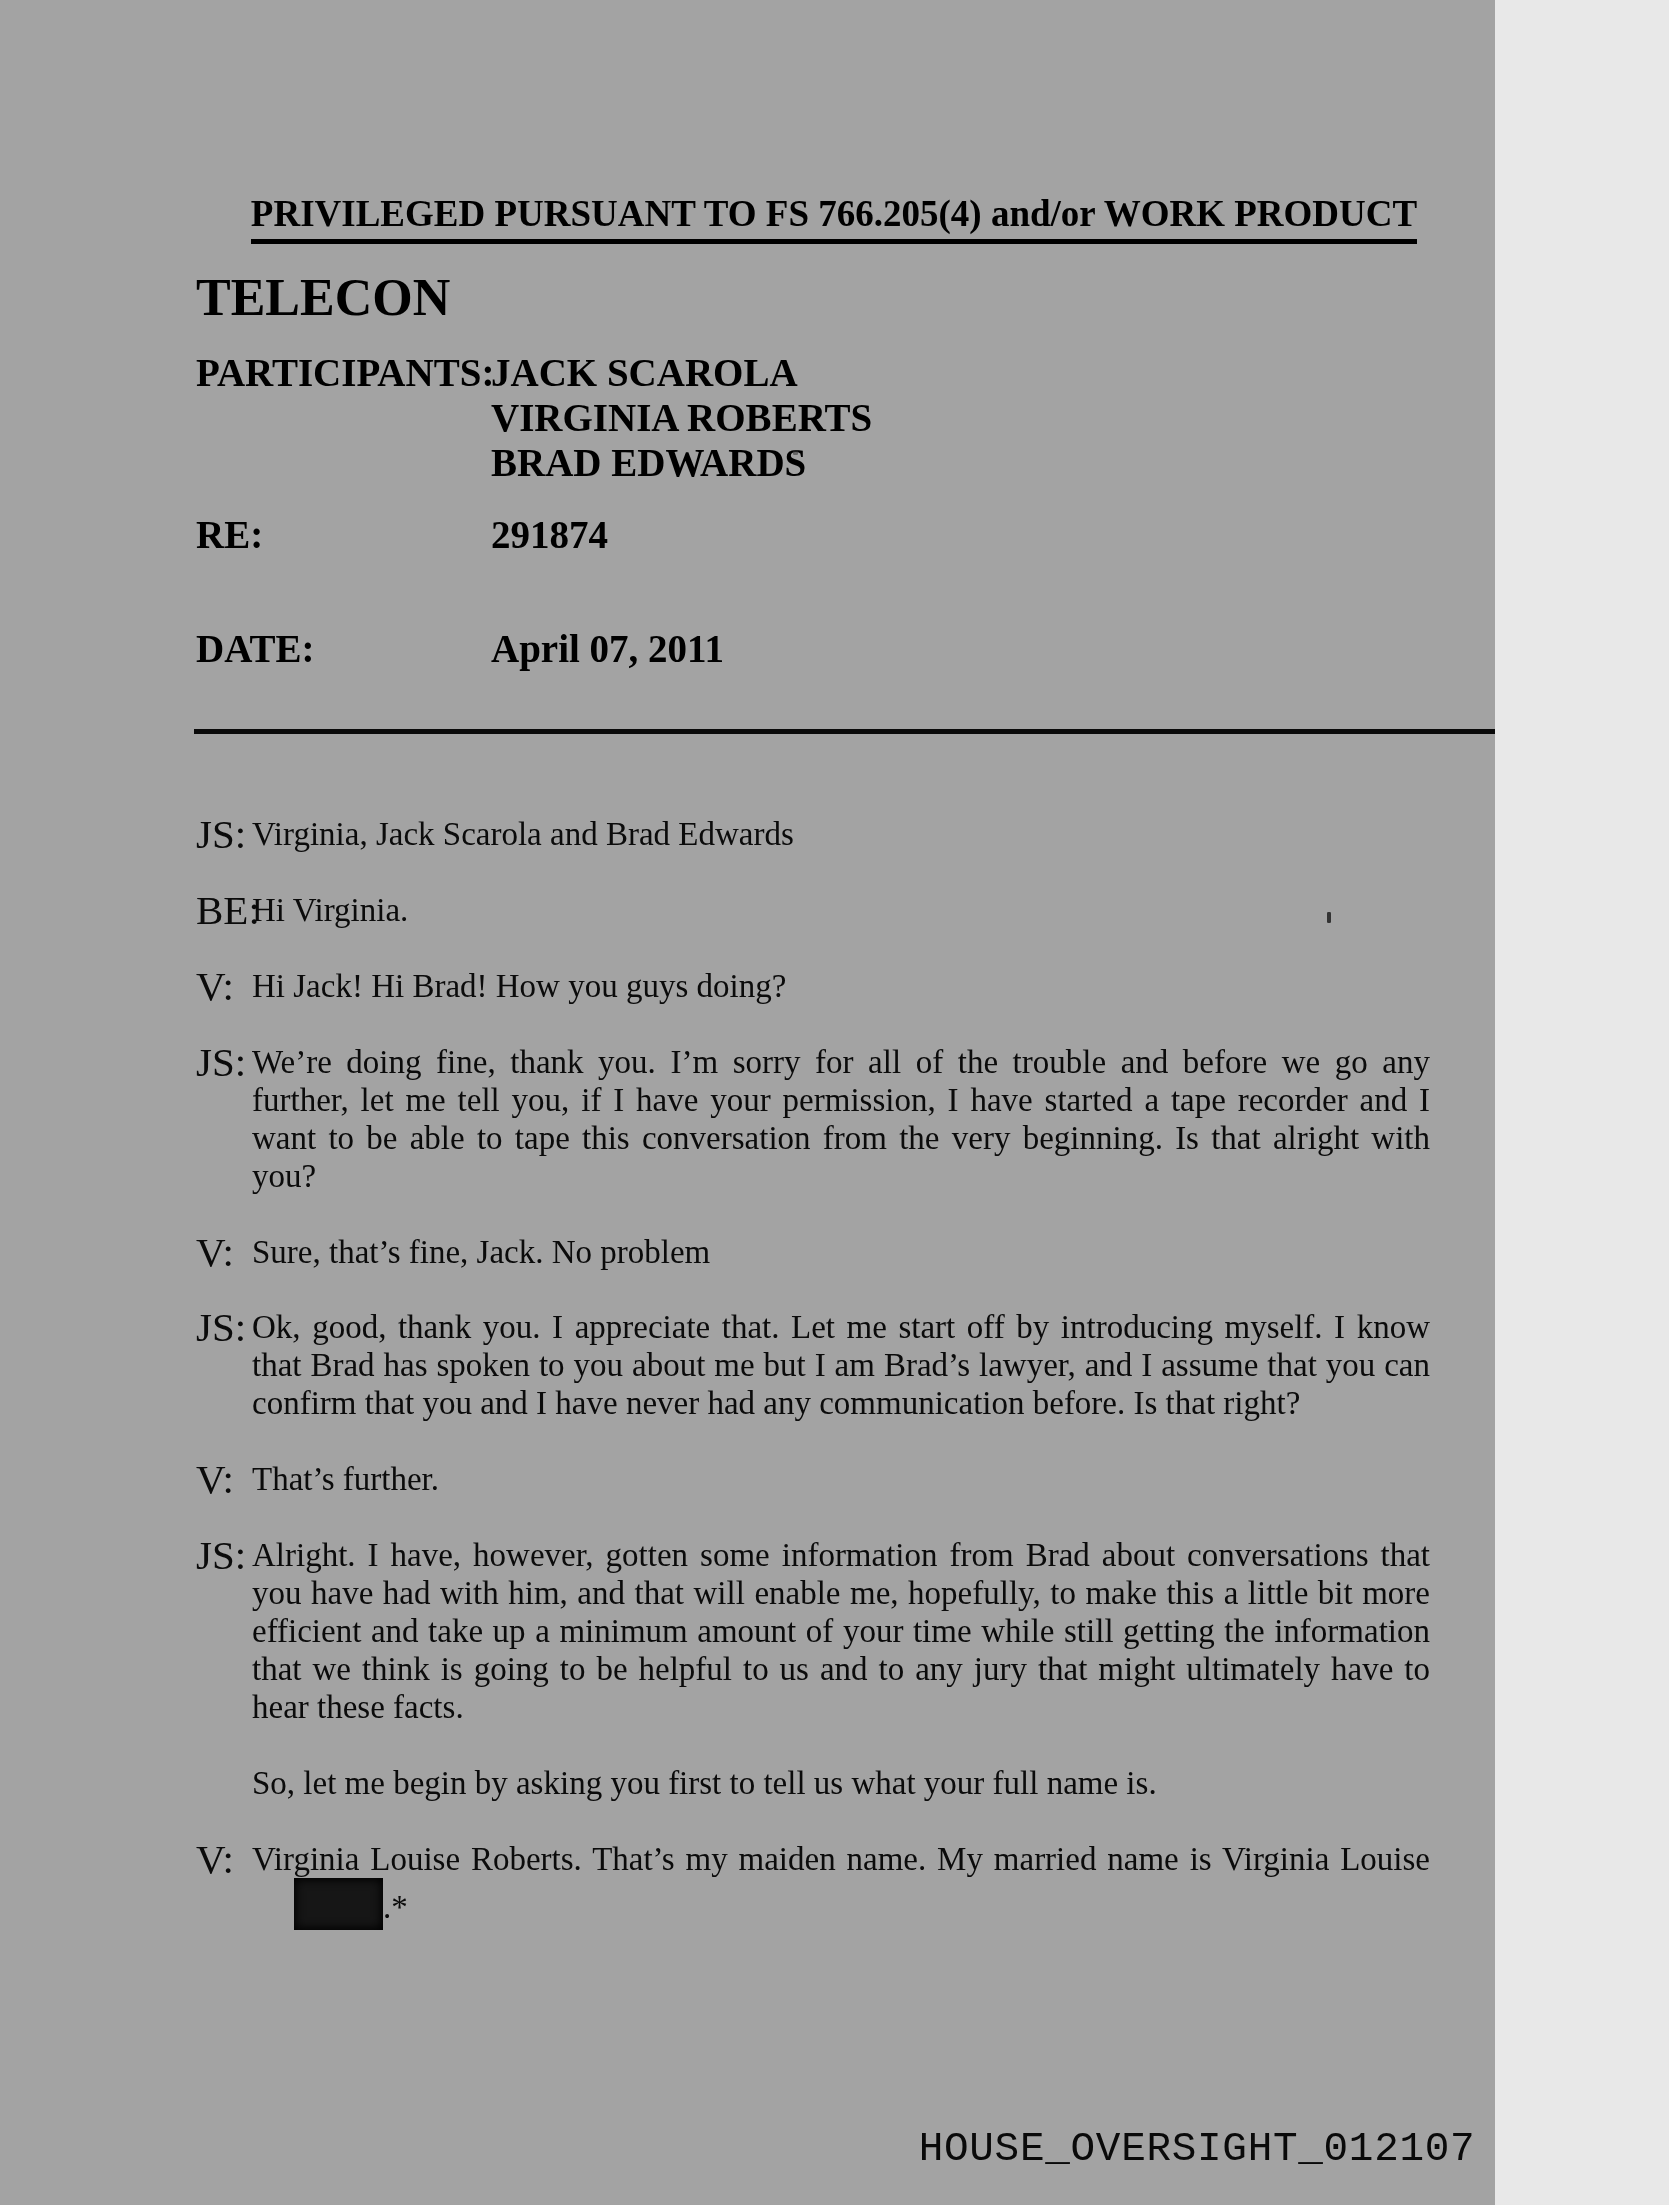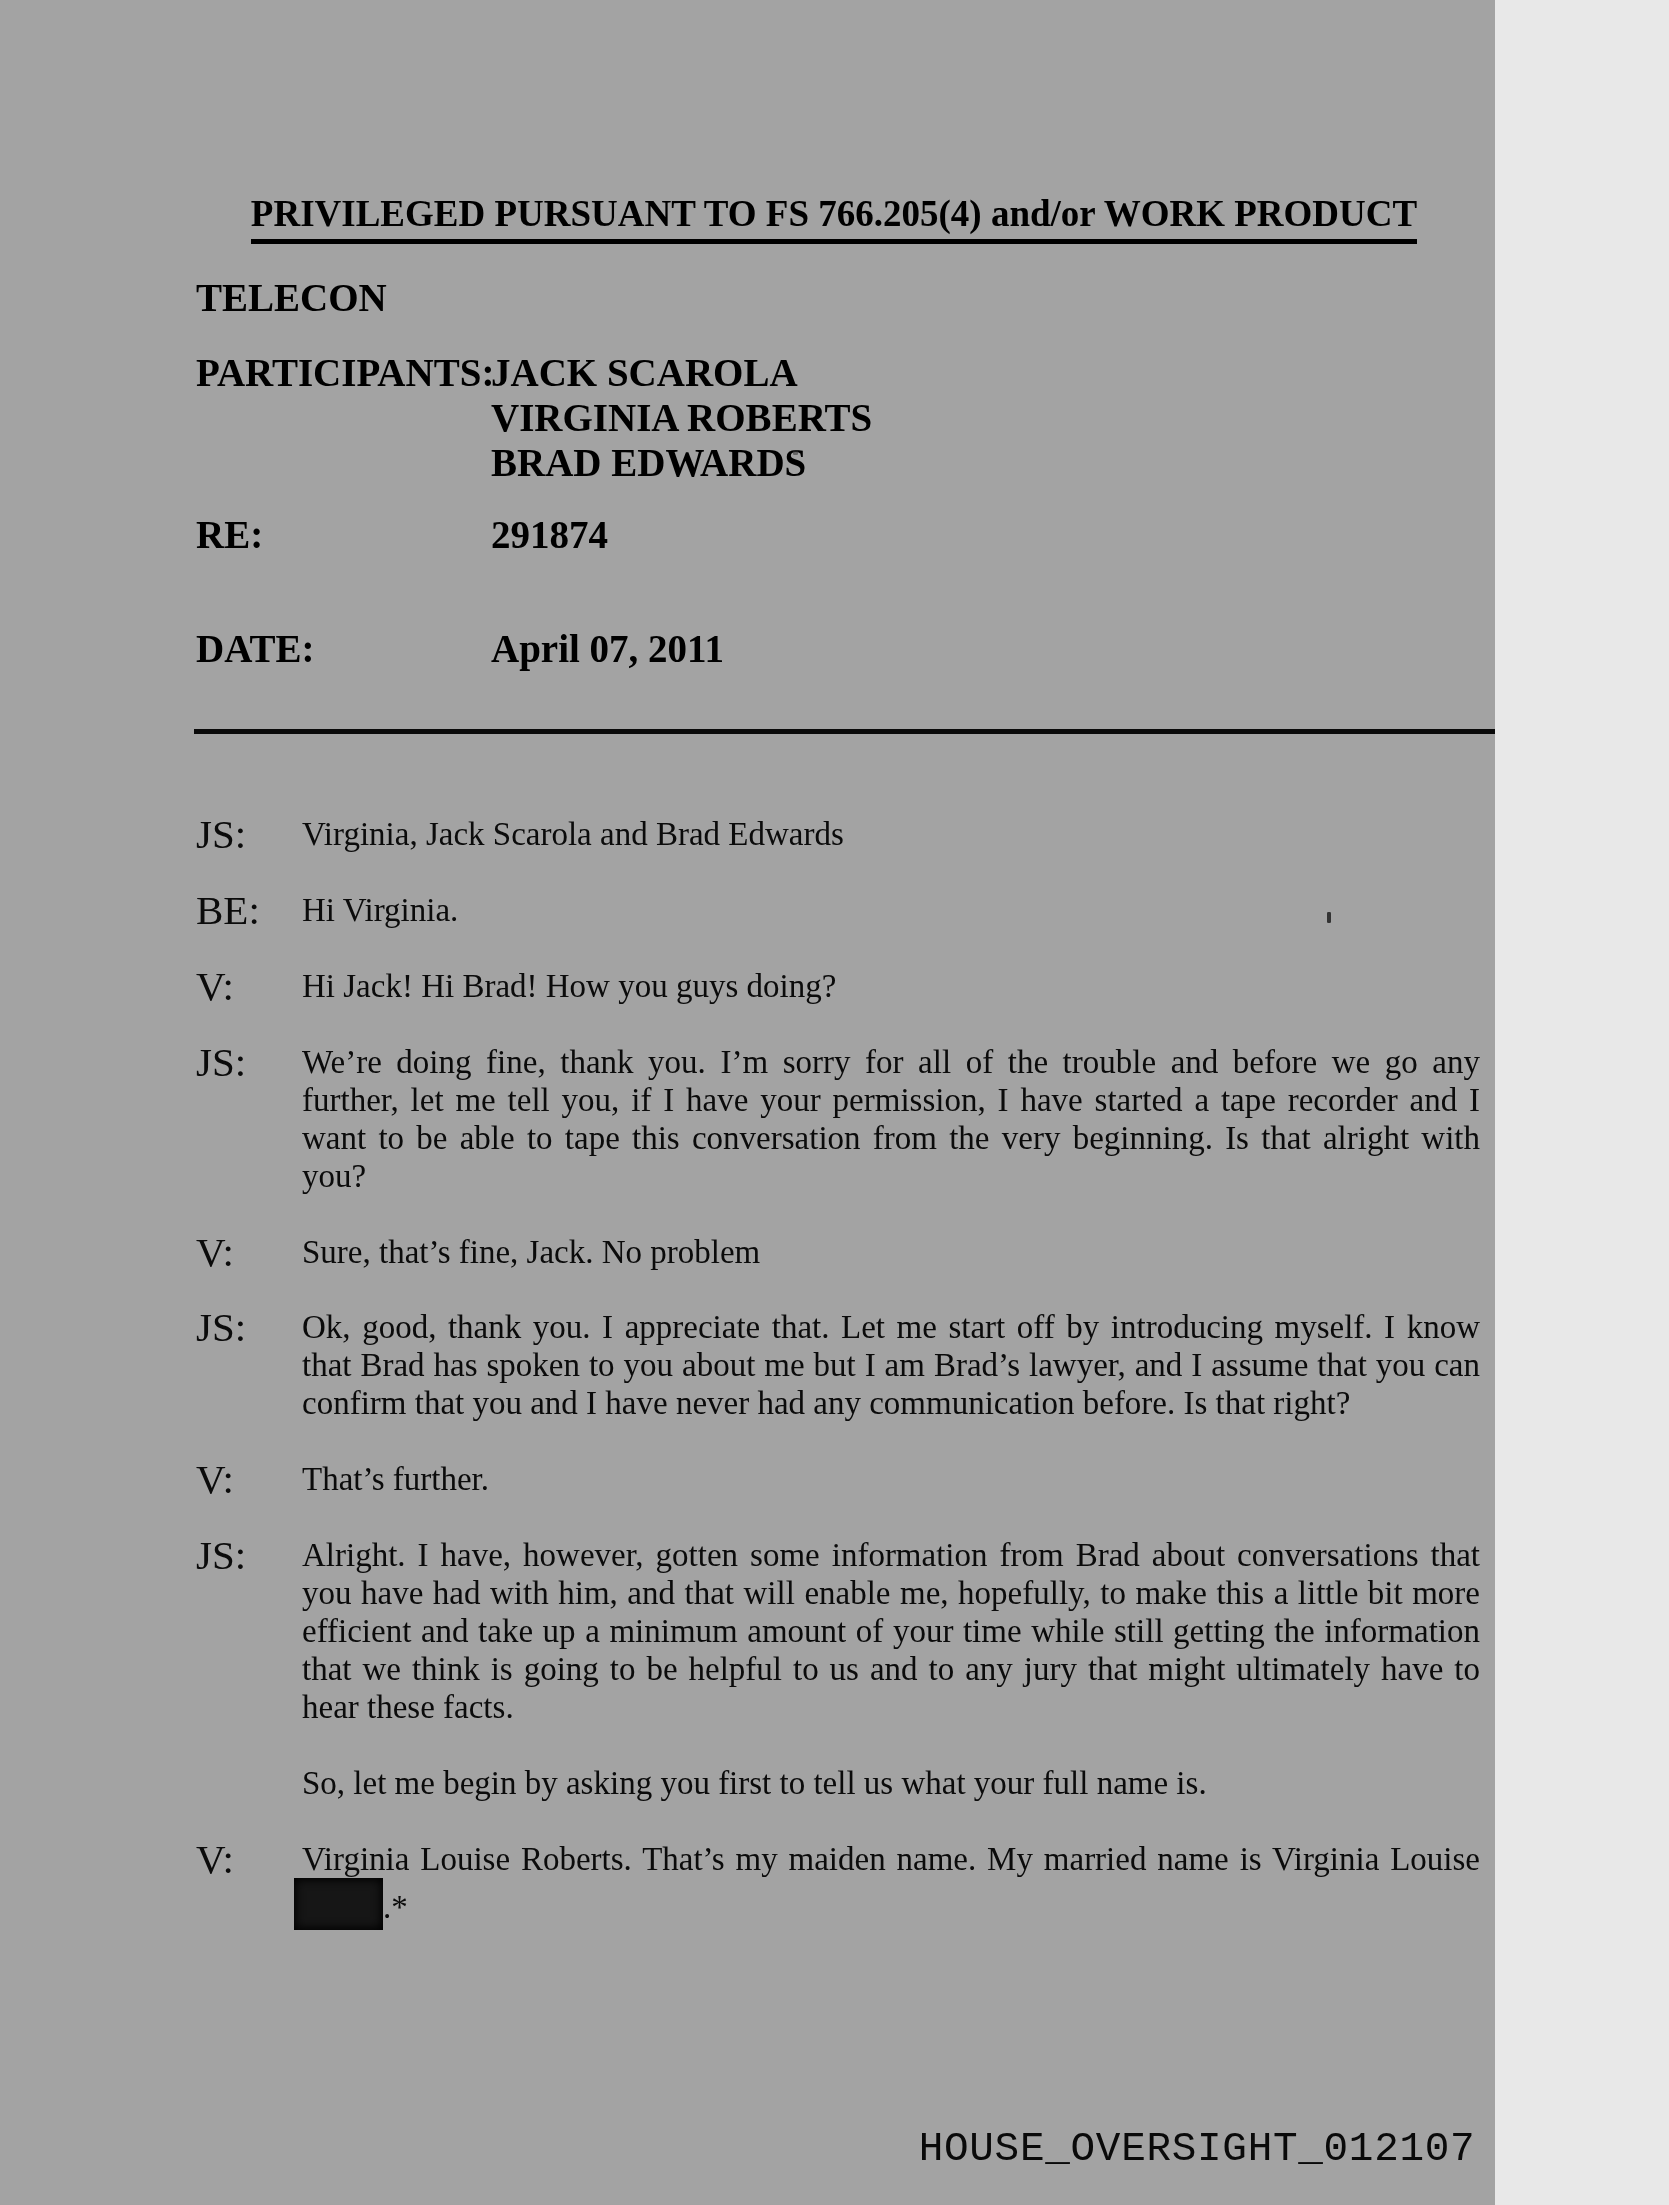--- a/index.html
+++ b/index.html
@@ -20,21 +20,21 @@
     display:inline-block;
     font-weight:bold;font-size:37px;line-height:1.1;
     color:#000;
     border-bottom:5.2px solid #000;
     padding-bottom:3.9px;
     letter-spacing:0px;
   }
   
   .doc-type{
     position:absolute;left:196px;top:275px;
-    font-weight:bold;font-size:39px;line-height:45px;color:#000;
+    font-weight:bold;font-size:52px;line-height:45px;color:#000;
   }
   .field-row{position:absolute;left:196px;width:1276px;}
   .field-label{
     position:absolute;left:0;top:0;
     font-weight:bold;font-size:39px;line-height:45px;color:#000;
   }
   .field-values{
     margin-left:295px;
     font-weight:bold;font-size:39px;line-height:45px;color:#000;
   }
@@ -42,21 +42,21 @@
     position:absolute;left:194px;top:729px;width:1312px;height:4.6px;
     background:#0a0a0a;
   }
   
   .para{position:absolute;left:196px;width:1276px;}
   .speaker{
     position:absolute;left:0;top:0;
     font-size:41px;line-height:38px;
   }
   .speech{
-    margin-left:106px;width:1178px;
+    margin-left:56px;width:1178px;
     font-size:33px;line-height:38px;
     text-align:justify;
   }
   .speech.force-justify{text-align-last:justify;}
   .redact-line{
     margin-left:98px;width:1178px;
     font-size:33px;line-height:38px;
     white-space:nowrap;
   }
   .redaction{

